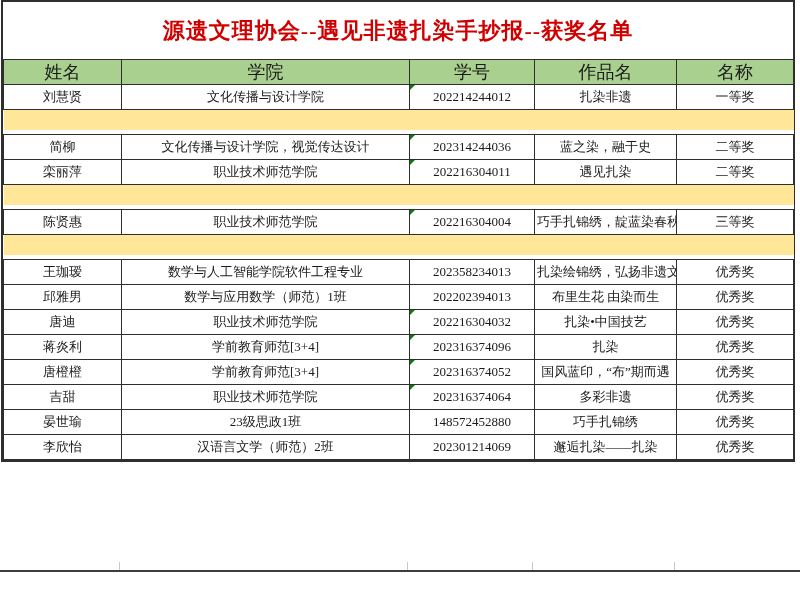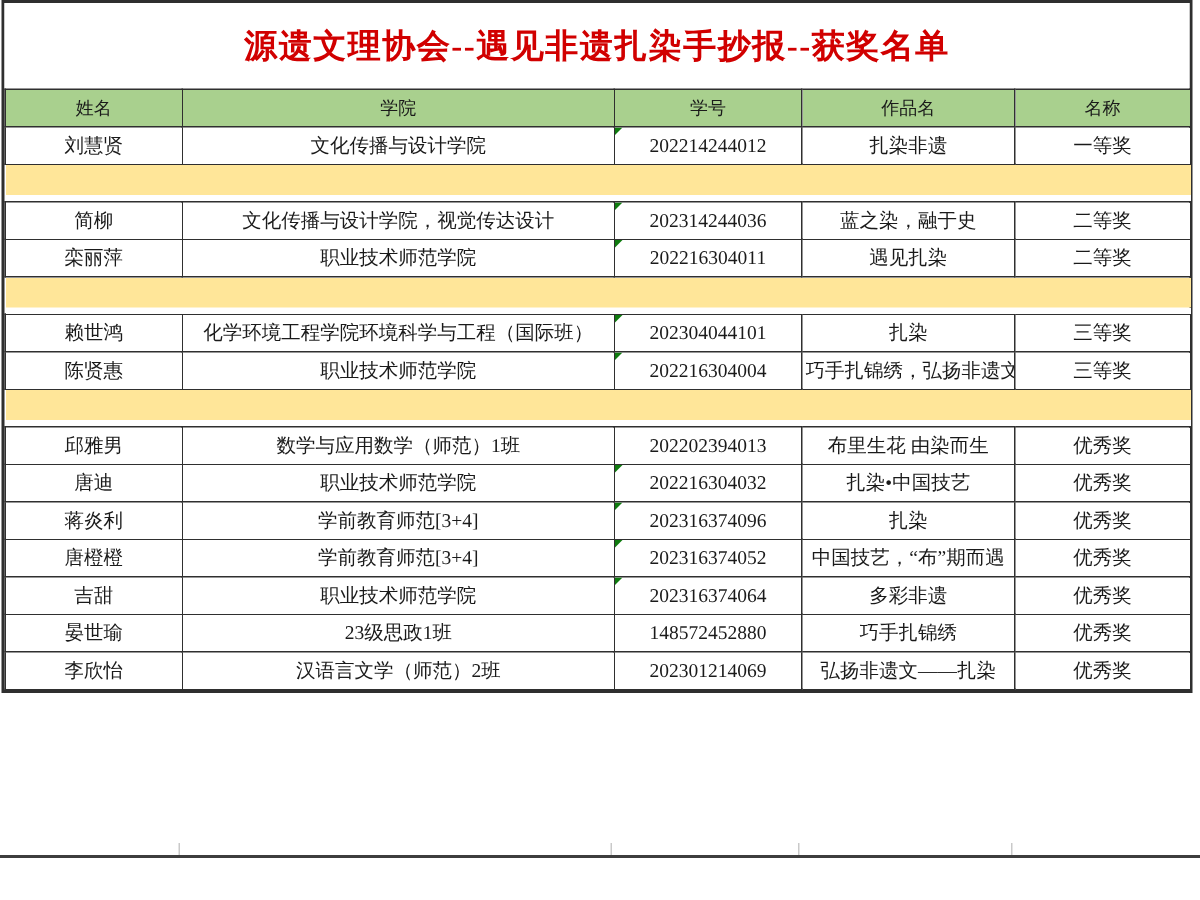--- a/index.html
+++ b/index.html
@@ -20,21 +20,21 @@
   }
   table.award{border-collapse:collapse;width:100%;table-layout:fixed;}
   table.award th, table.award td{
     border:1px solid var(--border,#2f2f2f);
     text-align:center;vertical-align:middle;
     padding:0 2px;overflow:hidden;white-space:nowrap;
     position:relative;box-sizing:border-box;
   }
   table.award th{
     background:var(--header-bg,#a9d08e);
-    height:25px;font-size:12px;font-weight:normal;
+    height:25px;font-size:18px;font-weight:normal;
   }
   table.award td{height:25px;font-size:13px;background:#fff;}
   tr.separator td{
     background:var(--sep-bg,#ffe699);
     border-left:none;border-right:none;border-bottom:none;
     height:20px;
   }
   tr.spacer td{
     background:#fff;border:none;height:5px;
   }
@@ -105,38 +105,38 @@
           <td>遇见扎染</td>
           <td>二等奖</td>
         </tr>
         <tr class="separator">
           <td colspan="5"></td>
         </tr>
         <tr class="spacer">
           <td colspan="5"></td>
         </tr>
         <tr class="data-row">
-          <td>赖世鸿</td>
-          <td>化学环境工程学院环境科学与工程（国际班）</td>
-          <td><span class="corner-marker"></span>202304044101</td>
-          <td>扎染</td>
-          <td>三等奖</td>
-        </tr>
-        <tr class="data-row">
           <td>陈贤惠</td>
           <td>职业技术师范学院</td>
           <td><span class="corner-marker"></span>202216304004</td>
-          <td>巧手扎锦绣，弘扬非遗文</td>
+          <td>巧手扎锦绣，靛蓝染春秋</td>
           <td>三等奖</td>
         </tr>
         <tr class="separator">
           <td colspan="5"></td>
         </tr>
         <tr class="spacer">
           <td colspan="5"></td>
+        </tr>
+        <tr class="data-row">
+          <td>王珈瑷</td>
+          <td>数学与人工智能学院软件工程专业</td>
+          <td>202358234013</td>
+          <td>扎染绘锦绣，弘扬非遗文</td>
+          <td>优秀奖</td>
         </tr>
         <tr class="data-row">
           <td>邱雅男</td>
           <td>数学与应用数学（师范）1班</td>
           <td>202202394013</td>
           <td>布里生花 由染而生</td>
           <td>优秀奖</td>
         </tr>
         <tr class="data-row">
           <td>唐迪</td>
@@ -149,42 +149,42 @@
           <td>蒋炎利</td>
           <td>学前教育师范[3+4]</td>
           <td><span class="corner-marker"></span>202316374096</td>
           <td>扎染</td>
           <td>优秀奖</td>
         </tr>
         <tr class="data-row">
           <td>唐橙橙</td>
           <td>学前教育师范[3+4]</td>
           <td><span class="corner-marker"></span>202316374052</td>
-          <td>中国技艺，“布”期而遇</td>
+          <td>国风蓝印，“布”期而遇</td>
           <td>优秀奖</td>
         </tr>
         <tr class="data-row">
           <td>吉甜</td>
           <td>职业技术师范学院</td>
           <td><span class="corner-marker"></span>202316374064</td>
           <td>多彩非遗</td>
           <td>优秀奖</td>
         </tr>
         <tr class="data-row">
           <td>晏世瑜</td>
           <td>23级思政1班</td>
           <td>148572452880</td>
           <td>巧手扎锦绣</td>
           <td>优秀奖</td>
         </tr>
         <tr class="data-row">
           <td>李欣怡</td>
           <td>汉语言文学（师范）2班</td>
           <td>202301214069</td>
-          <td>弘扬非遗文——扎染</td>
+          <td>邂逅扎染——扎染</td>
           <td>优秀奖</td>
         </tr>
       </tbody>
   </table>
 </div>
 
 <div class="below-grid" style="top: 562px;">
   <span class="vline" style="left:118px"></span>
   <span class="vline" style="left:406px"></span>
   <span class="vline" style="left:531px"></span>

